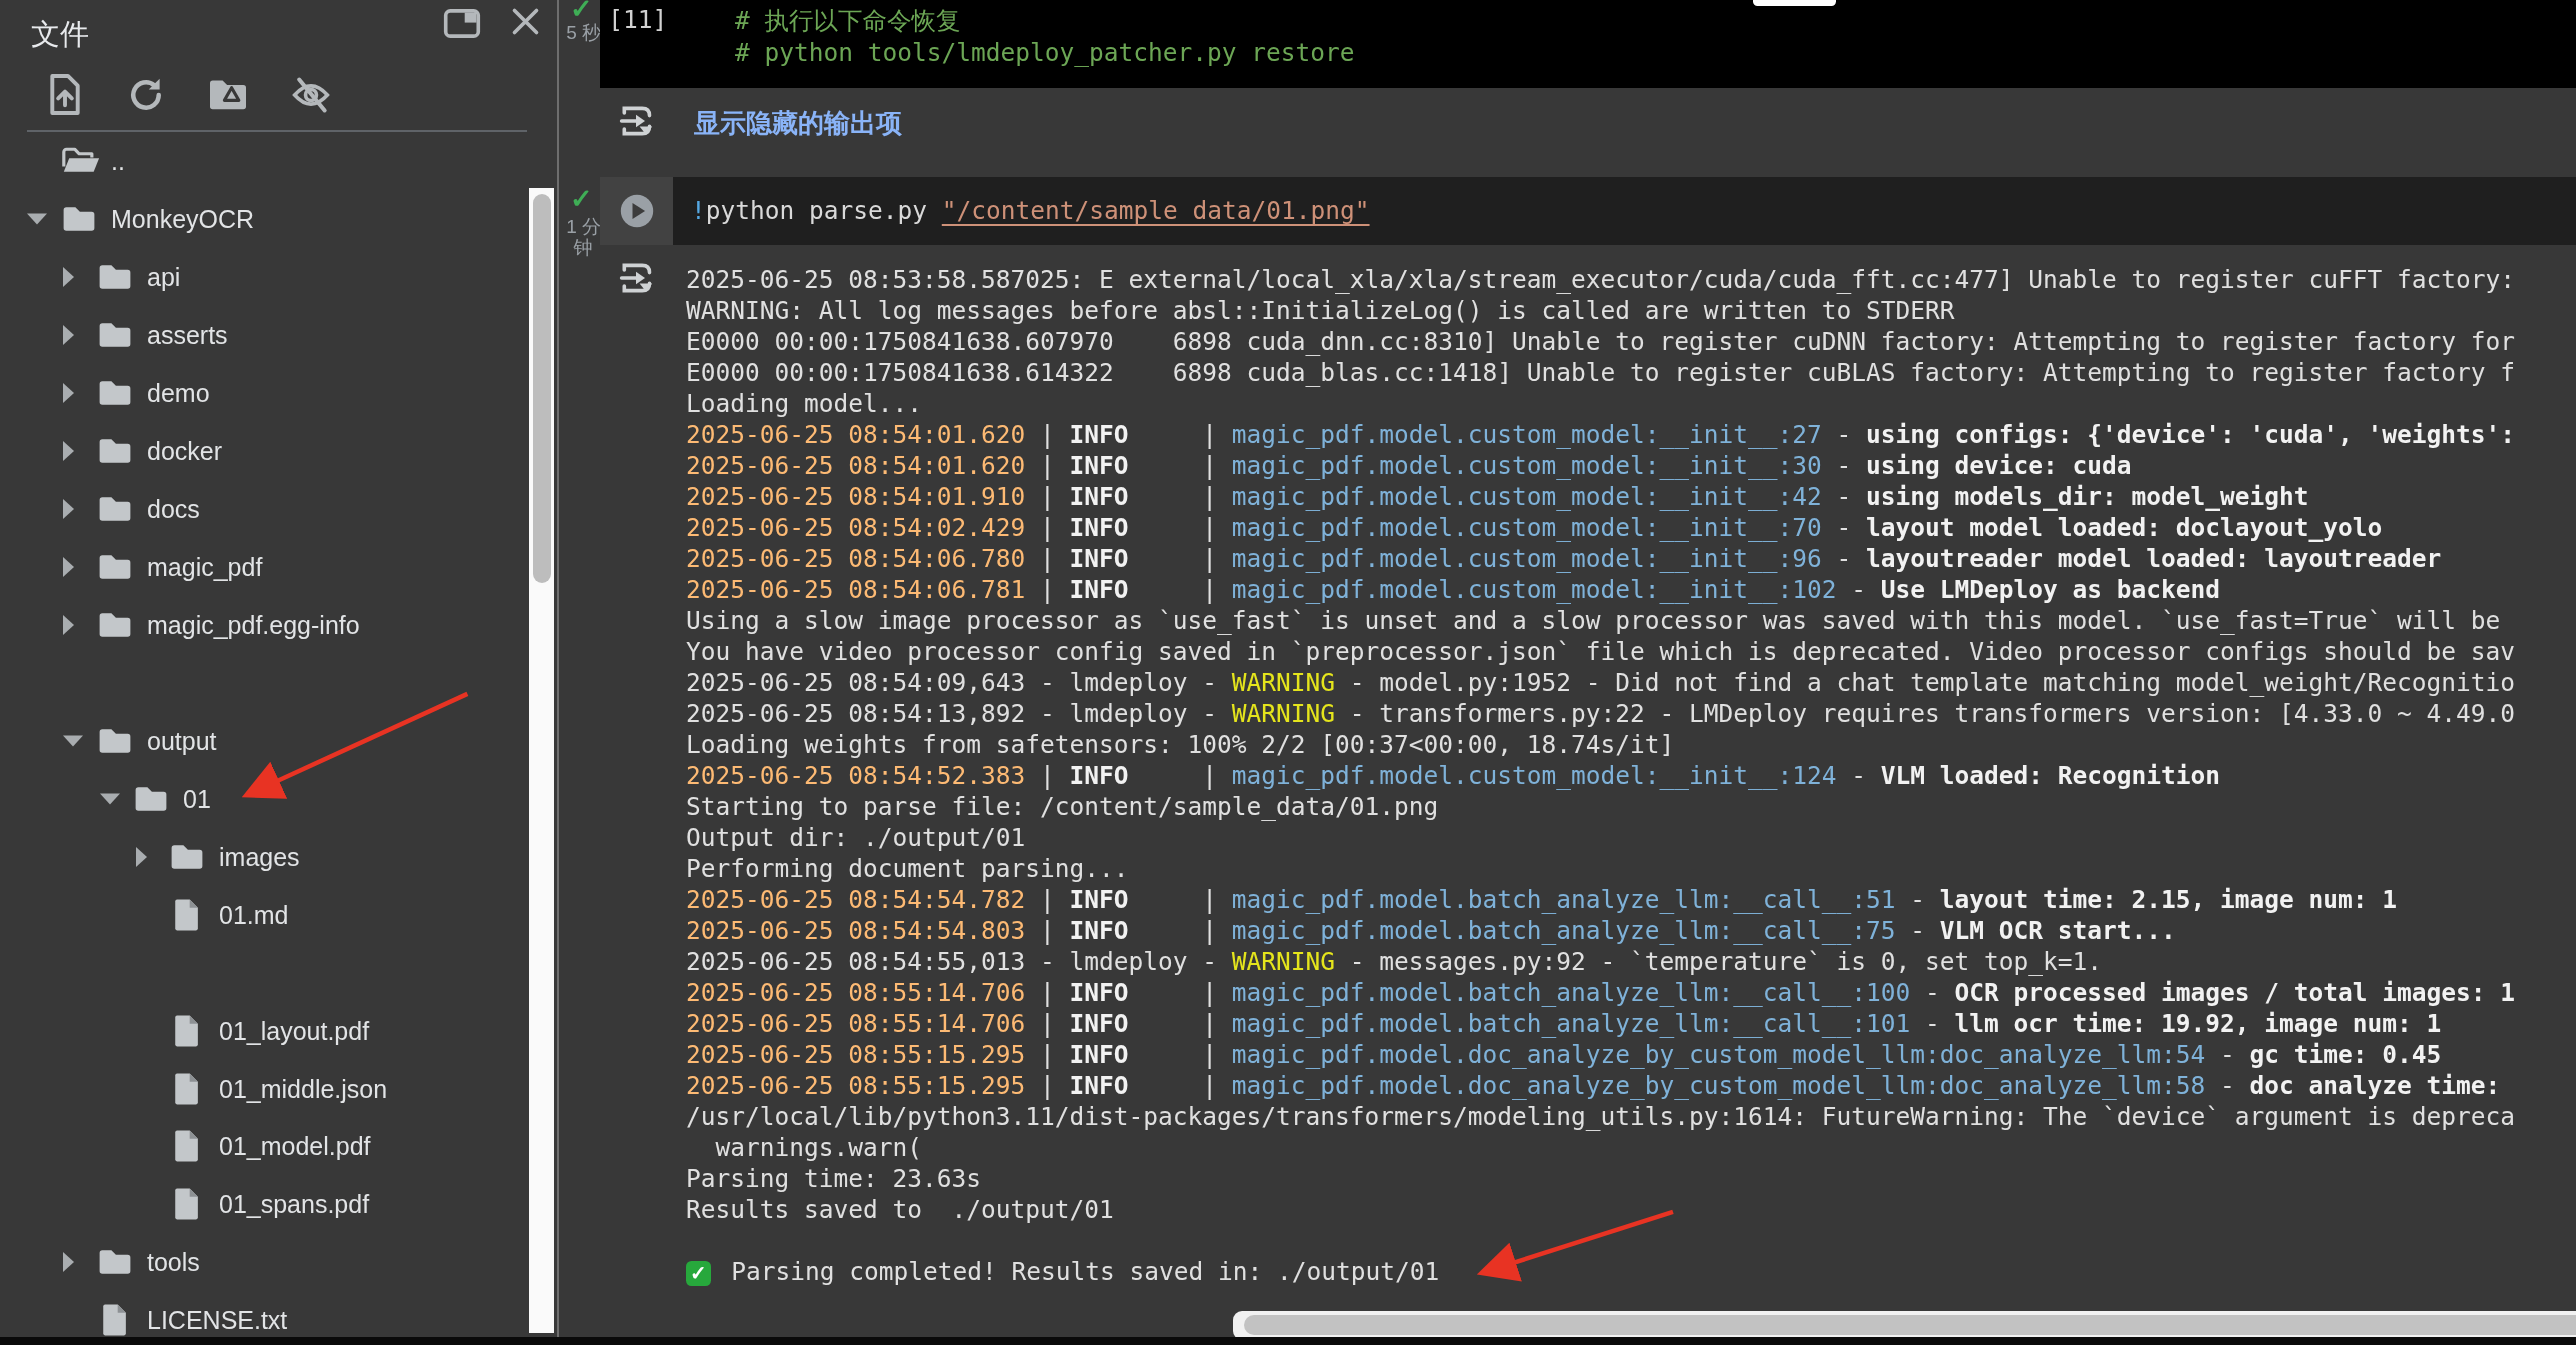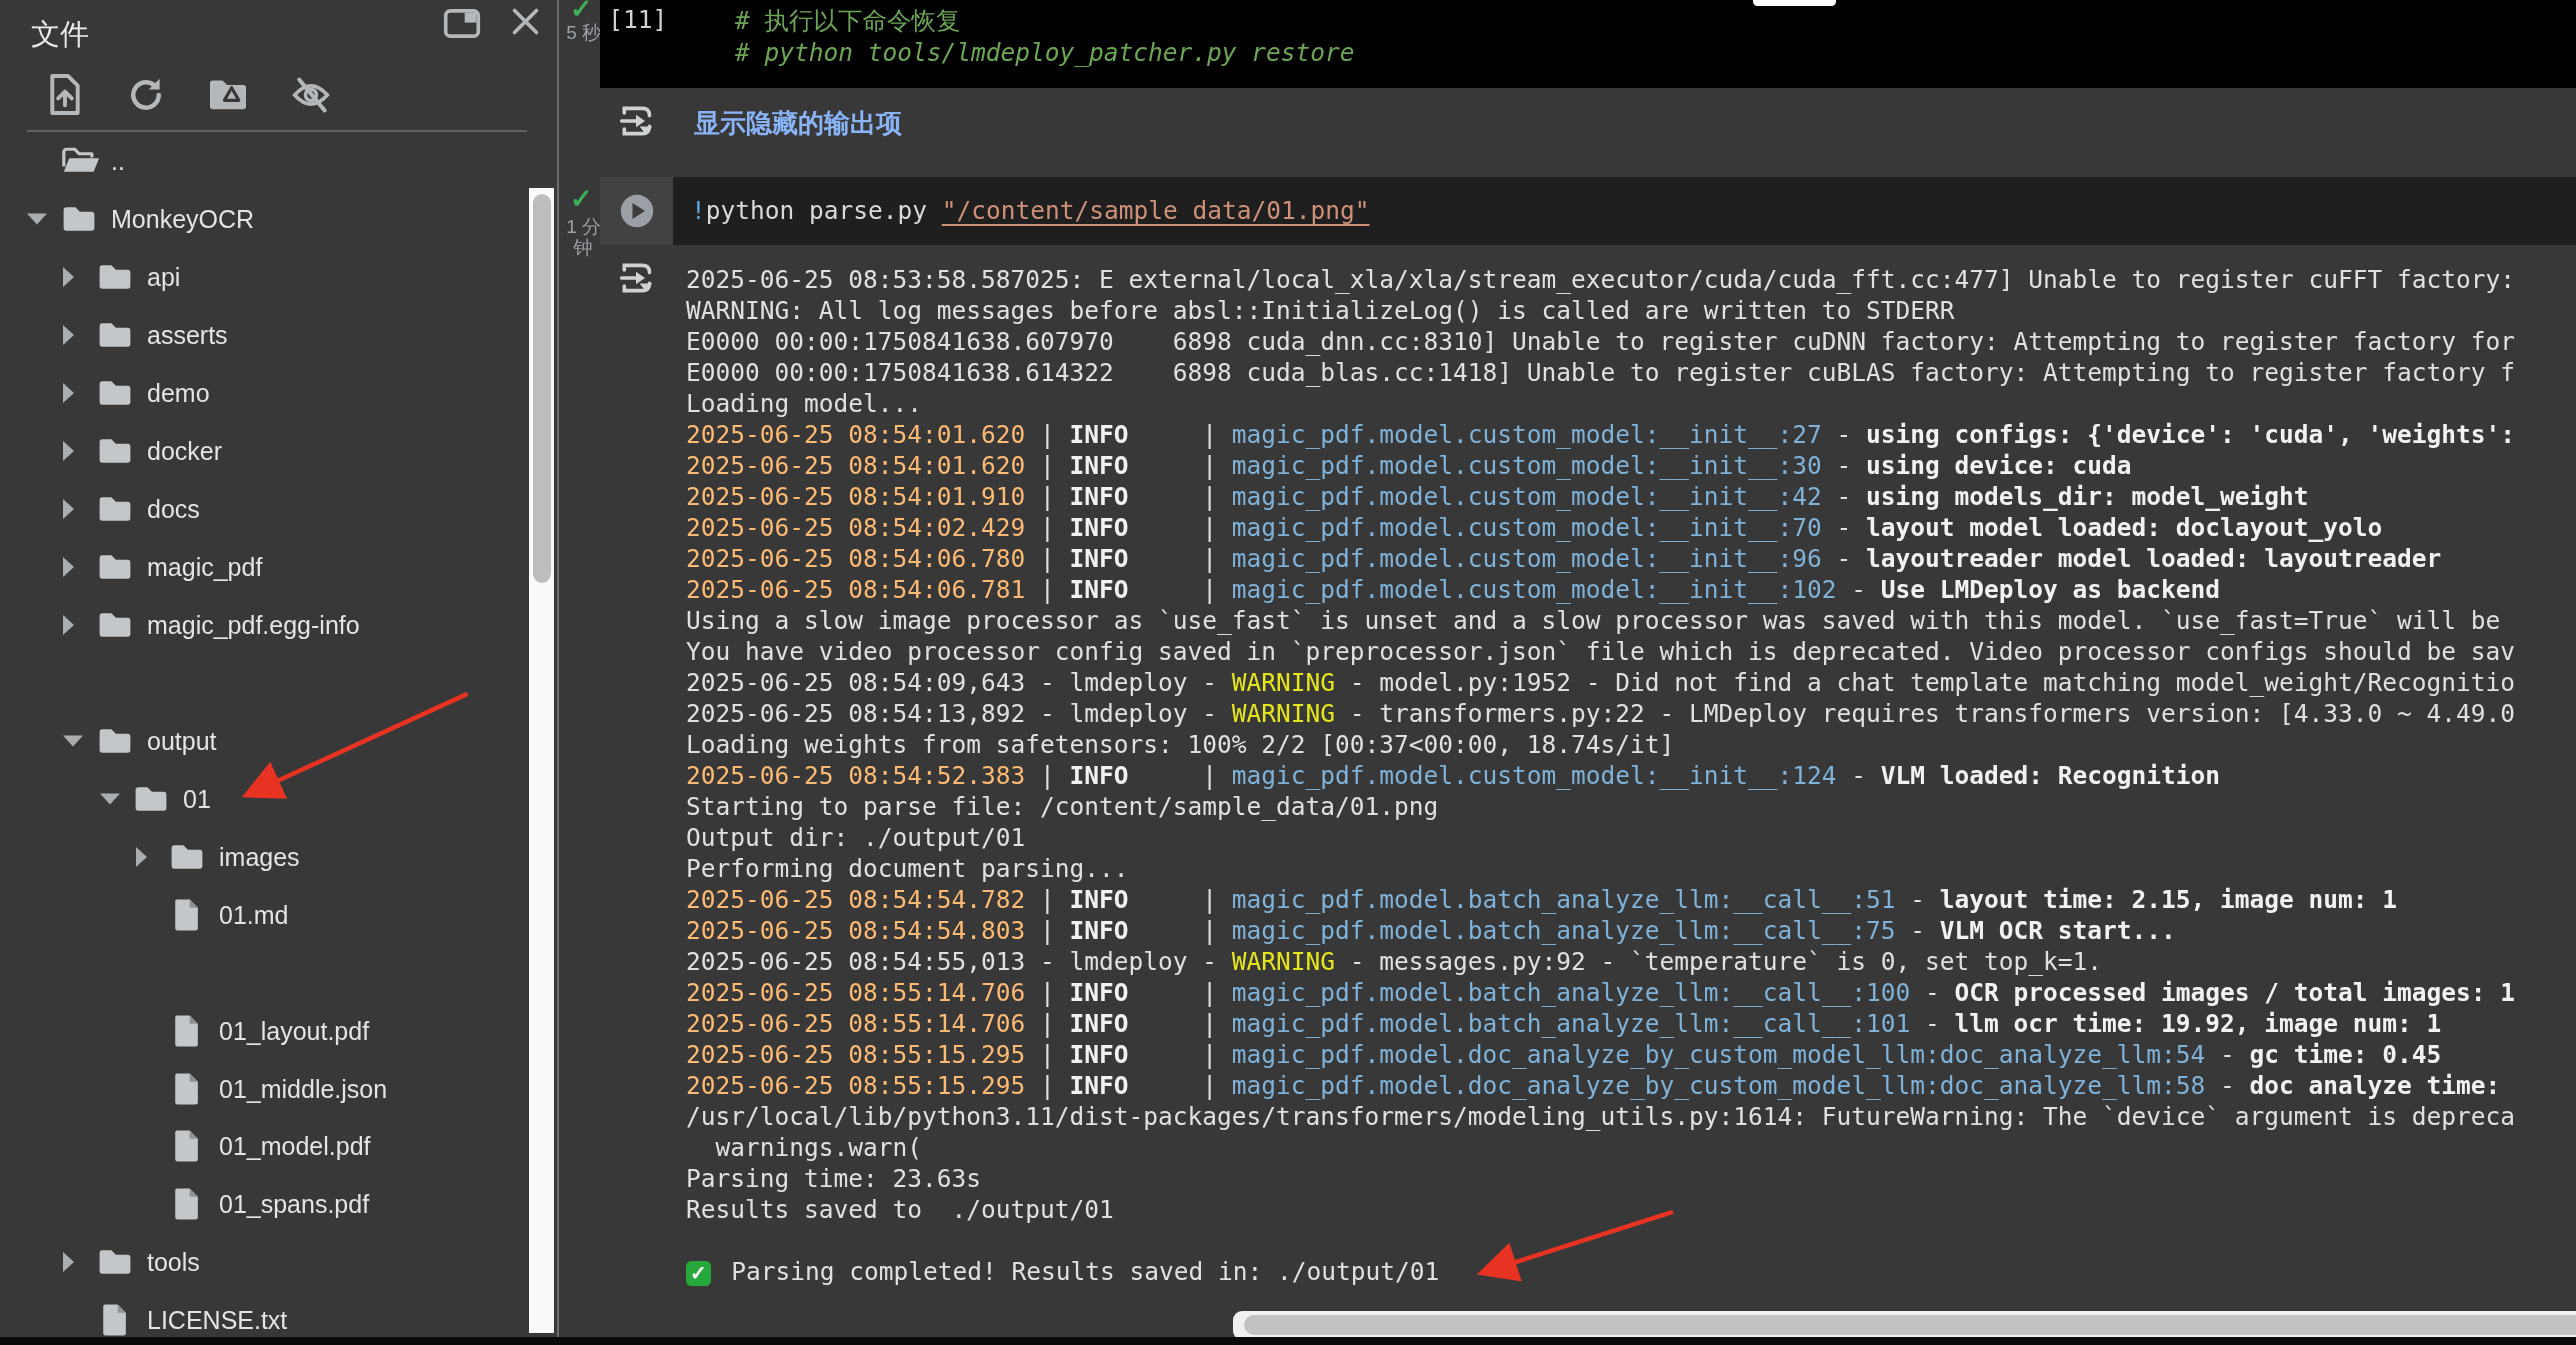--- a/index.html
+++ b/index.html
@@ -298,21 +298,21 @@
 <div id="panel-divider"></div>
 
 <main id="notebook">
 
   <span class="gutter-check" style="left:11px; top:-7.2px;">✓</span>
   <span class="gutter-time" style="left:7.2px; top:20px;">5 秒</span>
 
   <div id="cell1-code">
     <span id="cell1-exec" class="mono">[11]</span>
     <div class="comment-line mono" style="top:3.6px;"># 执行以下命令恢复</div>
-    <div class="comment-line mono" style="top:38px;font-style:italic;"># python tools/lmdeploy_patcher.py restore</div>
+    <div class="comment-line mono" style="top:38px;"># python tools/lmdeploy_patcher.py restore</div>
   </div>
 
   <span id="cell1-outrow-icon">
     <svg class="icon" width="36" height="38" viewBox="0 0 40 42">
       <path d="M7 12 v-5 h20 q8 0 8 8" fill="none" stroke="#cfd2d4" stroke-width="4" stroke-linecap="round"></path>
       <path d="M7 30 v5 h20 q8 0 8 -8" fill="none" stroke="#cfd2d4" stroke-width="4" stroke-linecap="round"></path>
       <path d="M4 21 h16" stroke="#cfd2d4" stroke-width="4" stroke-linecap="round"></path>
       <path d="M20 14 l10 7 l-10 7 z" fill="#cfd2d4"></path>
       <path d="M24 27 h14 l-7 9 z" fill="#cfd2d4"></path>
     </svg>

